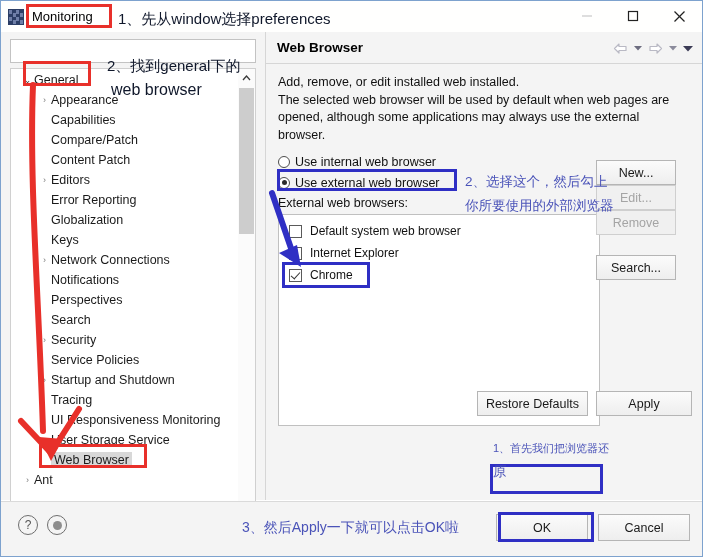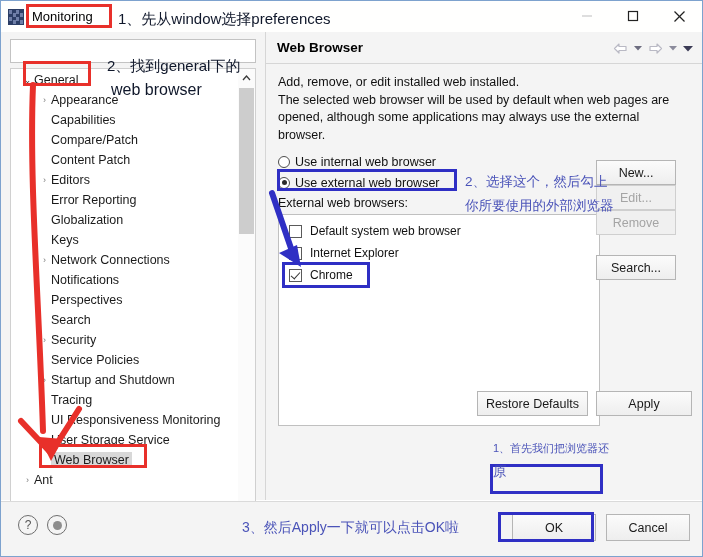--- a/index.html
+++ b/index.html
@@ -290,21 +290,21 @@
     width: 9px; height: 9px;
     border-radius: 50%;
     background: #8d8d8d;
   }
   #footer-btns {
     position: absolute;
     right: 12px; top: 12px;
     display: flex; gap: 10px;
   }
   .fbtn {
-    width: 84px; height: 27px;
+    width: 92px; height: 27px;
     background: linear-gradient(#fbfbfb, #eeeeee);
     border: 1px solid #b5b5b5;
     font-size: 12.5px;
     color: #1a1a1a;
     display: flex; align-items: center; justify-content: center;
     font-family: "Liberation Sans", sans-serif;
     cursor: default;
   }
 
   

